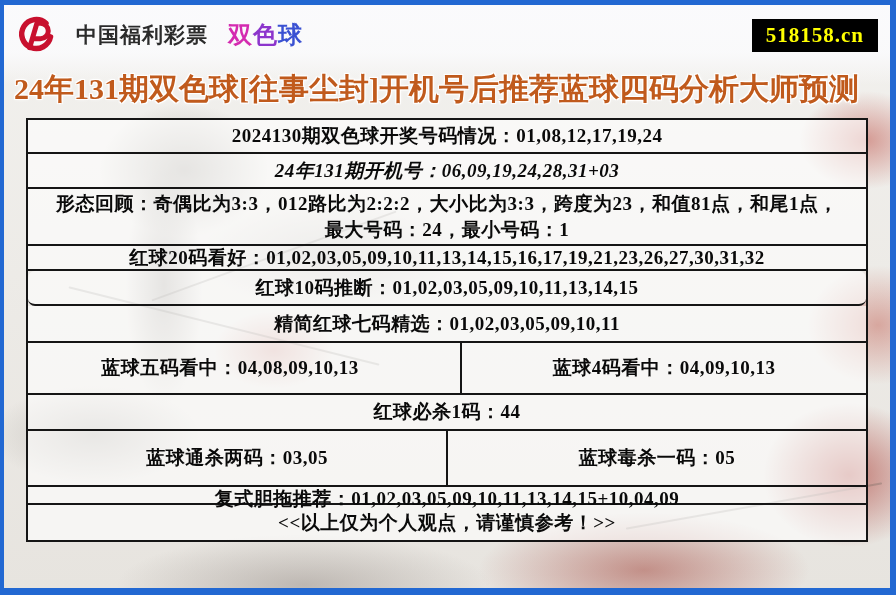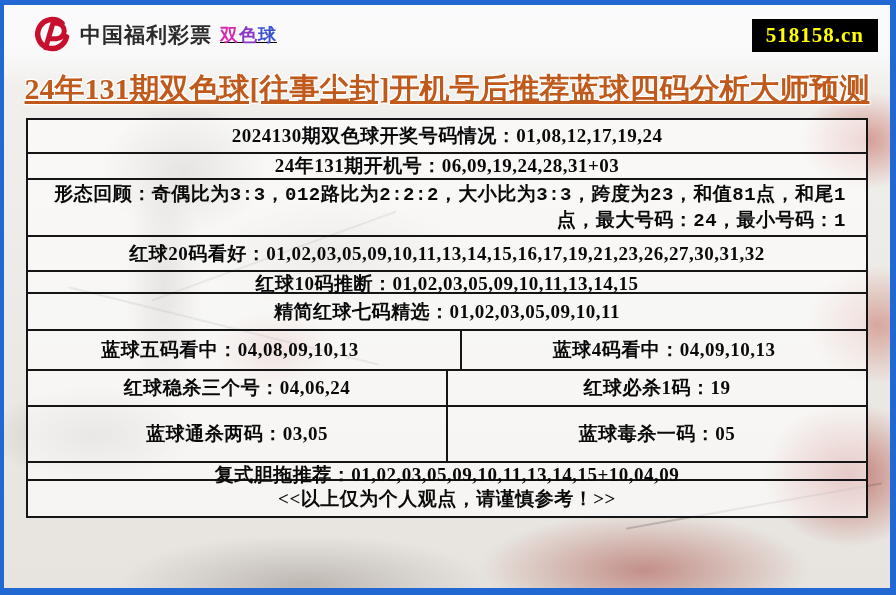--- a/index.html
+++ b/index.html
@@ -22,52 +22,51 @@
       radial-gradient(ellipse 85px 55px at 270px 345px, rgba(188,92,82,0.35), rgba(188,92,82,0) 70%),
       radial-gradient(ellipse 95px 70px at 862px 135px, rgba(186,72,62,0.50), rgba(186,72,62,0) 70%),
       radial-gradient(ellipse 100px 85px at 874px 320px, rgba(190,85,72,0.45), rgba(190,85,72,0) 70%),
       radial-gradient(ellipse 120px 100px at 845px 470px, rgba(168,52,44,0.60), rgba(168,52,44,0) 72%),
       radial-gradient(ellipse 230px 80px at 640px 565px, rgba(158,60,50,0.50), rgba(158,60,50,0) 72%),
       radial-gradient(ellipse 260px 70px at 300px 580px, rgba(140,130,124,0.45), rgba(140,130,124,0) 72%),
       linear-gradient(#f2f1ee, #e7e4df);
   }
   .branch{position:absolute;background:rgba(95,90,84,0.28);height:2px;border-radius:2px;z-index:0;}
   
-  #logo{position:absolute;left:28px;top:10px;display:flex;align-items:center;gap:8px;z-index:2;justify-content:space-between;}
+  #logo{position:absolute;left:12px;top:10px;display:flex;align-items:center;gap:20px;z-index:2;justify-content:space-between;}
   #logo svg{display:block;}
   .org-text{font-family:"Liberation Sans","DejaVu Sans",sans-serif;font-weight:bold;font-size:21px;color:#2b2b2b;letter-spacing:1px;}
-  .brand{font-family:"Liberation Sans","DejaVu Sans",sans-serif;font-weight:bold;font-size:18px;letter-spacing:1px;text-decoration:underline;}
+  .brand{font-family:"Liberation Sans","DejaVu Sans",sans-serif;font-weight:bold;font-size:24px;letter-spacing:1px;}
   #domain-badge{
     position:absolute;right:12px;top:14px;z-index:2;
     padding:4px 14px;font-size:21px;font-weight:bold;letter-spacing:1px;
     font-family:"Liberation Serif","DejaVu Serif",serif;
   }
   
   #page-title{
     position:absolute;left:10px;right:10px;top:64px;z-index:2;
-    text-align:center;font-weight:bold;font-size:30px;letter-spacing:0px;
+    font-weight:bold;font-size:30px;letter-spacing:0px;
     text-shadow:-1px -1px 0 #fff,1px -1px 0 #fff,-1px 1px 0 #fff,1px 1px 0 #fff,0 0 4px #fff;
     white-space:nowrap;
-    text-decoration:underline;
   }
   
   #prediction-table{
     position:absolute;left:22px;right:22px;top:113px;z-index:1;
     border:2px solid #151515;
   }
   .trow{display:flex;border-bottom:2px solid #151515;box-sizing:border-box;background:rgba(255,255,255,0.60);}
   .trow:last-child{border-bottom:none;}
   .tcell{
     flex:1;display:flex;align-items:center;justify-content:center;
     border-left:2px solid #151515;box-sizing:border-box;
     font-weight:bold;font-size:19px;color:#0a0a0a;
     padding:12px 5px;text-align:center;letter-spacing:0.5px;
   }
   .tcell:first-child{border-left:none;}
-  .trow.left .tcell{justify-content:flex-start;text-align:right;line-height:26px;padding:0 20px;font-family:Liberation Mono, monospace;}
+  .trow.left .tcell{justify-content:flex-start;text-align:center;line-height:26px;padding:0 20px;}
 </style>
 </head>
 <body>
 
 <div id="page" style="border-color: rgb(34, 104, 210);">
 
   <div id="bg-art"></div>
   <div class="branch" style="left:60px;top:320px;width:320px;transform:rotate(14deg);"></div>
   <div class="branch" style="left:140px;top:250px;width:260px;transform:rotate(-20deg);"></div>
   <div class="branch" style="left:620px;top:500px;width:260px;transform:rotate(-10deg);"></div>
@@ -86,59 +85,56 @@
   <div id="domain-badge" style="background: rgb(0, 0, 0); color: rgb(255, 255, 0);">518158.cn</div>
 
   <div id="page-title" style="color: rgb(192, 90, 28);">24年131期双色球[往事尘封]开机号后推荐蓝球四码分析大师预测</div>
 
   <div id="prediction-table">
       <div class="trow" style="height: 34px;">
         <div class="tcell">
           <span>2024130期双色球开奖号码情况：01,08,12,17,19,24</span>
         </div>
       </div>
-      <div class="trow" style="height: 26px;">
+      <div class="trow" style="height: 35px; font-style: italic;">
         <div class="tcell">
           <span>24年131期开机号：06,09,19,24,28,31+03</span>
         </div>
       </div>
       <div class="trow left" style="height: 57px;">
         <div class="tcell">
           <span>形态回顾：奇偶比为3:3，012路比为2:2:2，大小比为3:3，跨度为23，和值81点，和尾1点，最大号码：24，最小号码：1</span>
         </div>
       </div>
-      <div class="trow" style="height: 35px;">
+      <div class="trow" style="height: 25px;">
         <div class="tcell">
           <span>红球20码看好：01,02,03,05,09,10,11,13,14,15,16,17,19,21,23,26,27,30,31,32</span>
         </div>
       </div>
-      <div class="trow" style="height: 22px;">
+      <div class="trow" style="height: 35px; border-radius: 7px;">
         <div class="tcell">
           <span>红球10码推断：01,02,03,05,09,10,11,13,14,15</span>
         </div>
       </div>
       <div class="trow" style="height: 37px;">
         <div class="tcell">
           <span>精简红球七码精选：01,02,03,05,09,10,11</span>
         </div>
       </div>
-      <div class="trow" style="height: 40px; gap: 28px;">
+      <div class="trow" style="height: 52px; gap: 28px;">
         <div class="tcell">
           <span>蓝球五码看中：04,08,09,10,13</span>
         </div>
         <div class="tcell">
           <span>蓝球4码看中：04,09,10,13</span>
         </div>
       </div>
       <div class="trow" style="height: 36px;">
         <div class="tcell">
-          <span>红球稳杀三个号：04,06,24</span>
-        </div>
-        <div class="tcell">
-          <span>红球必杀1码：19</span>
+          <span>红球必杀1码：44</span>
         </div>
       </div>
       <div class="trow" style="height: 56px;">
         <div class="tcell">
           <span>蓝球通杀两码：03,05</span>
         </div>
         <div class="tcell">
           <span>蓝球毒杀一码：05</span>
         </div>
       </div>

